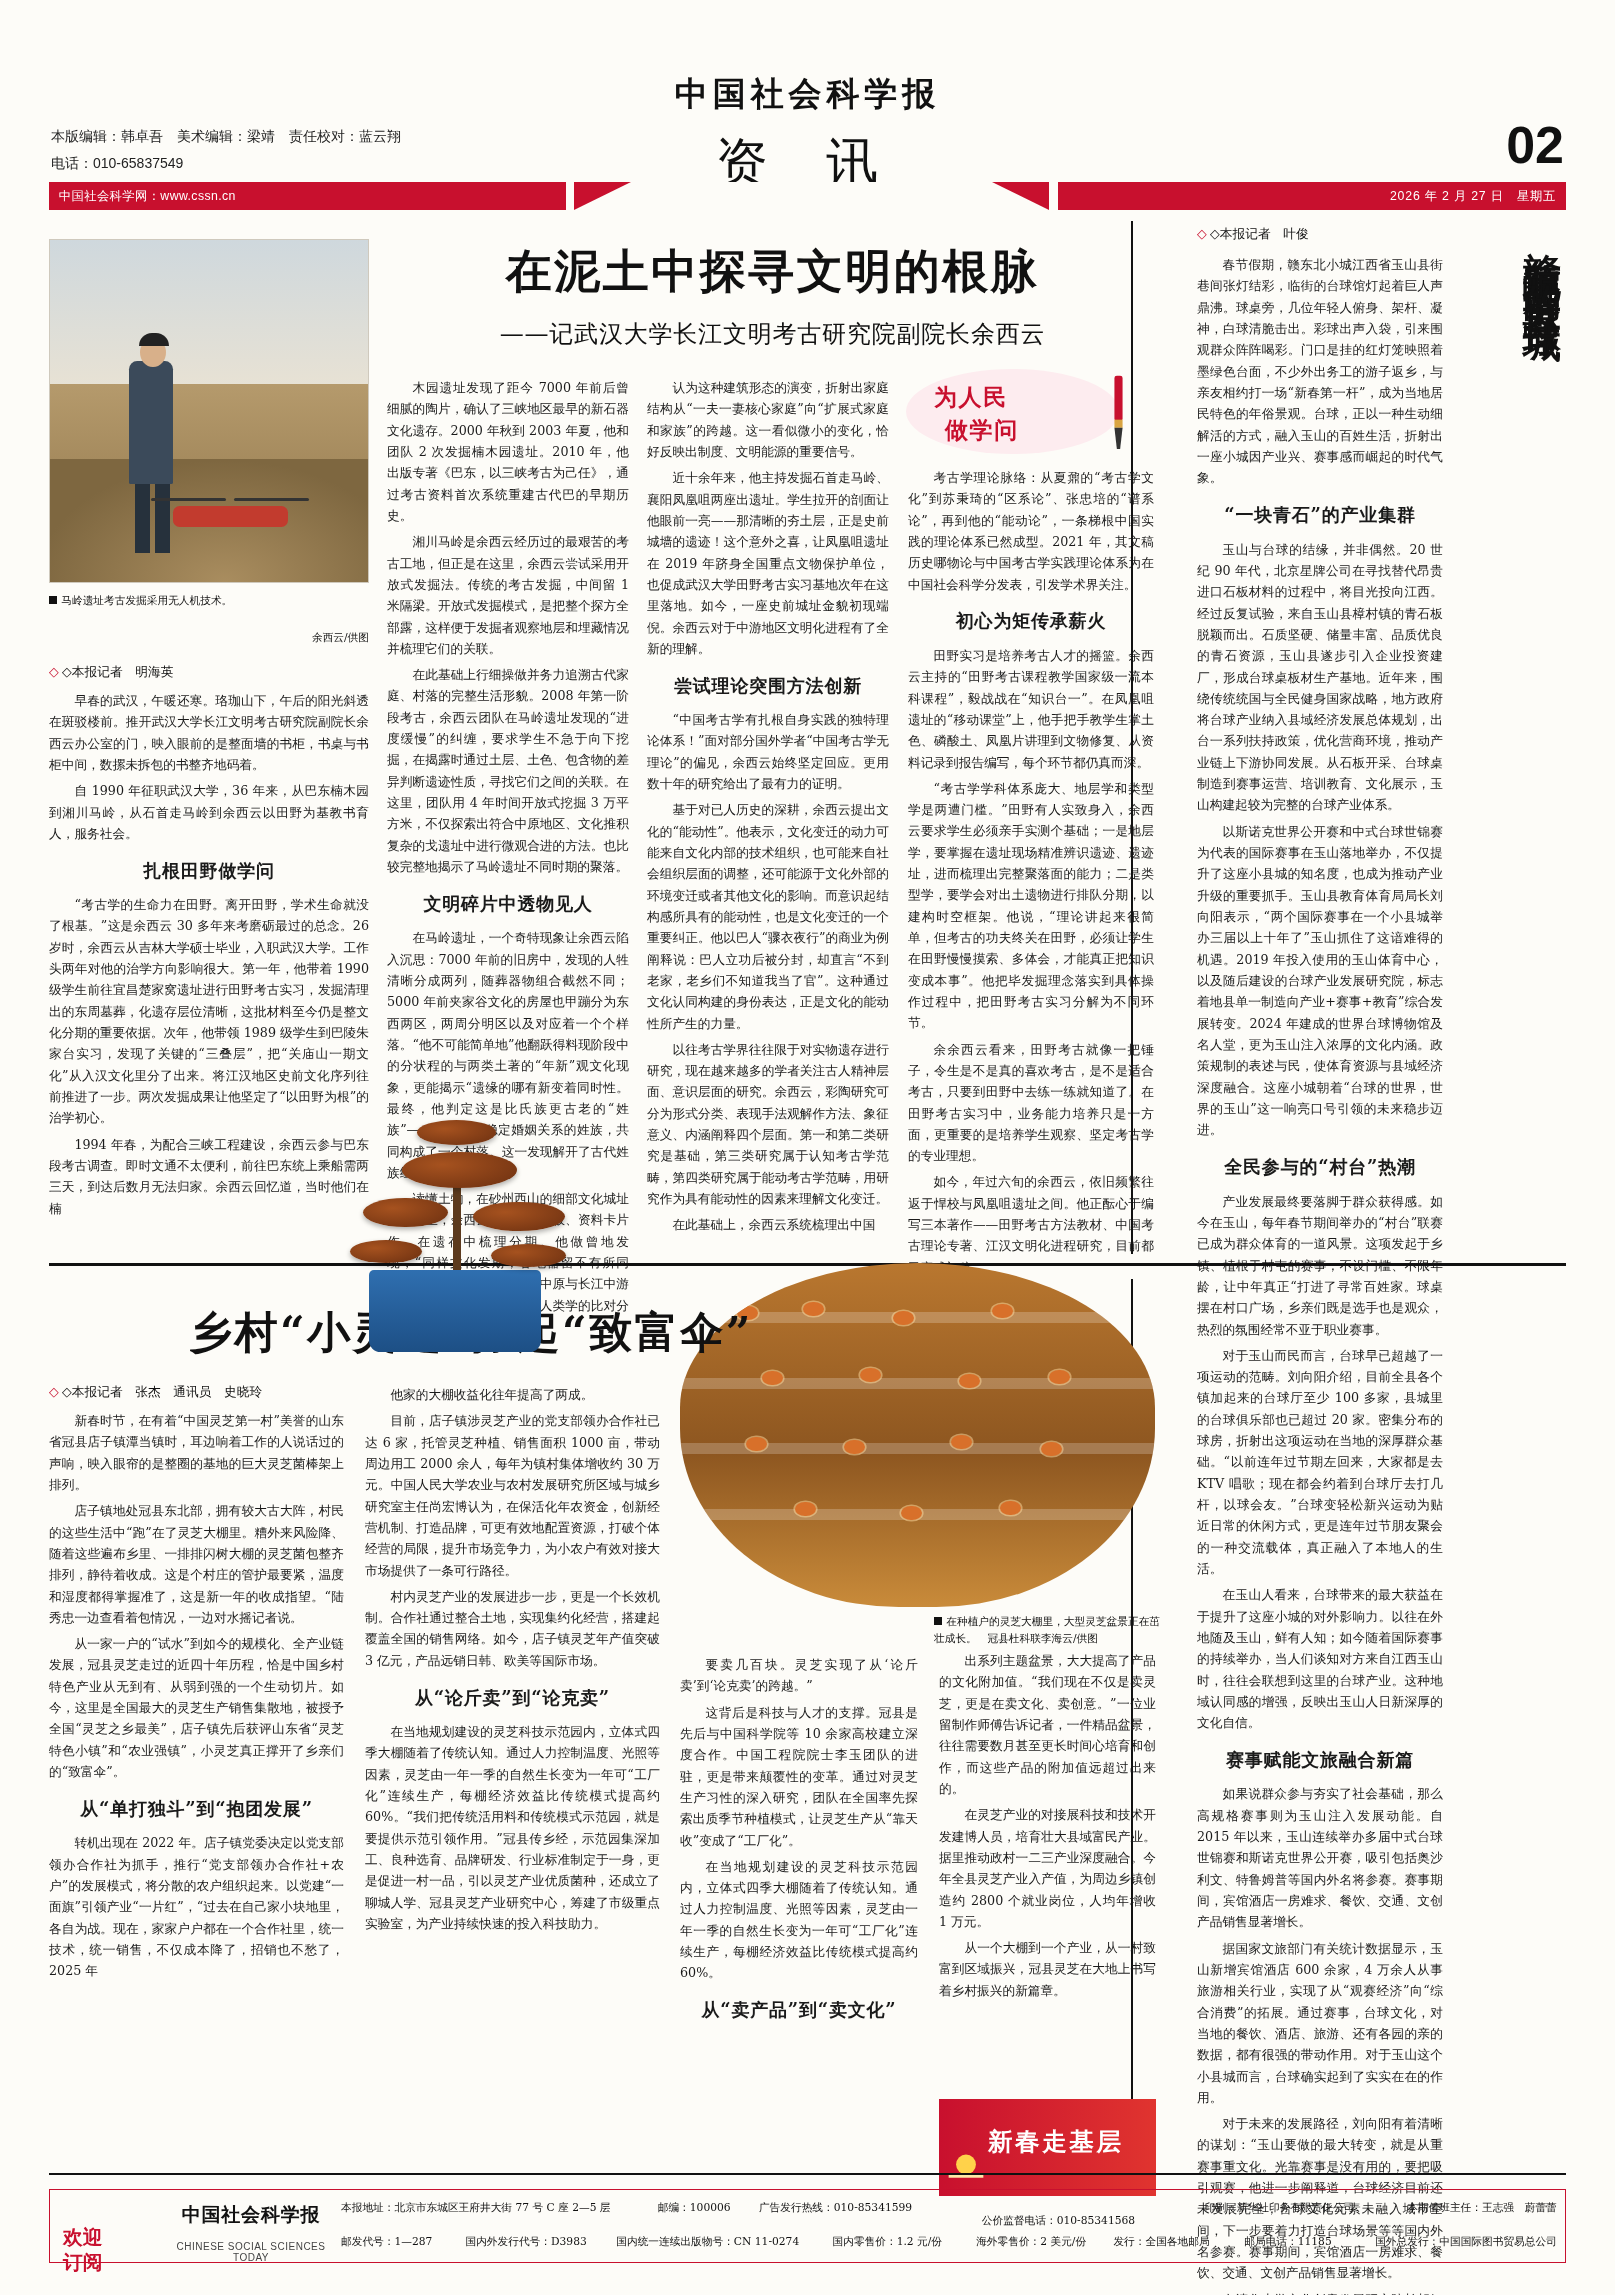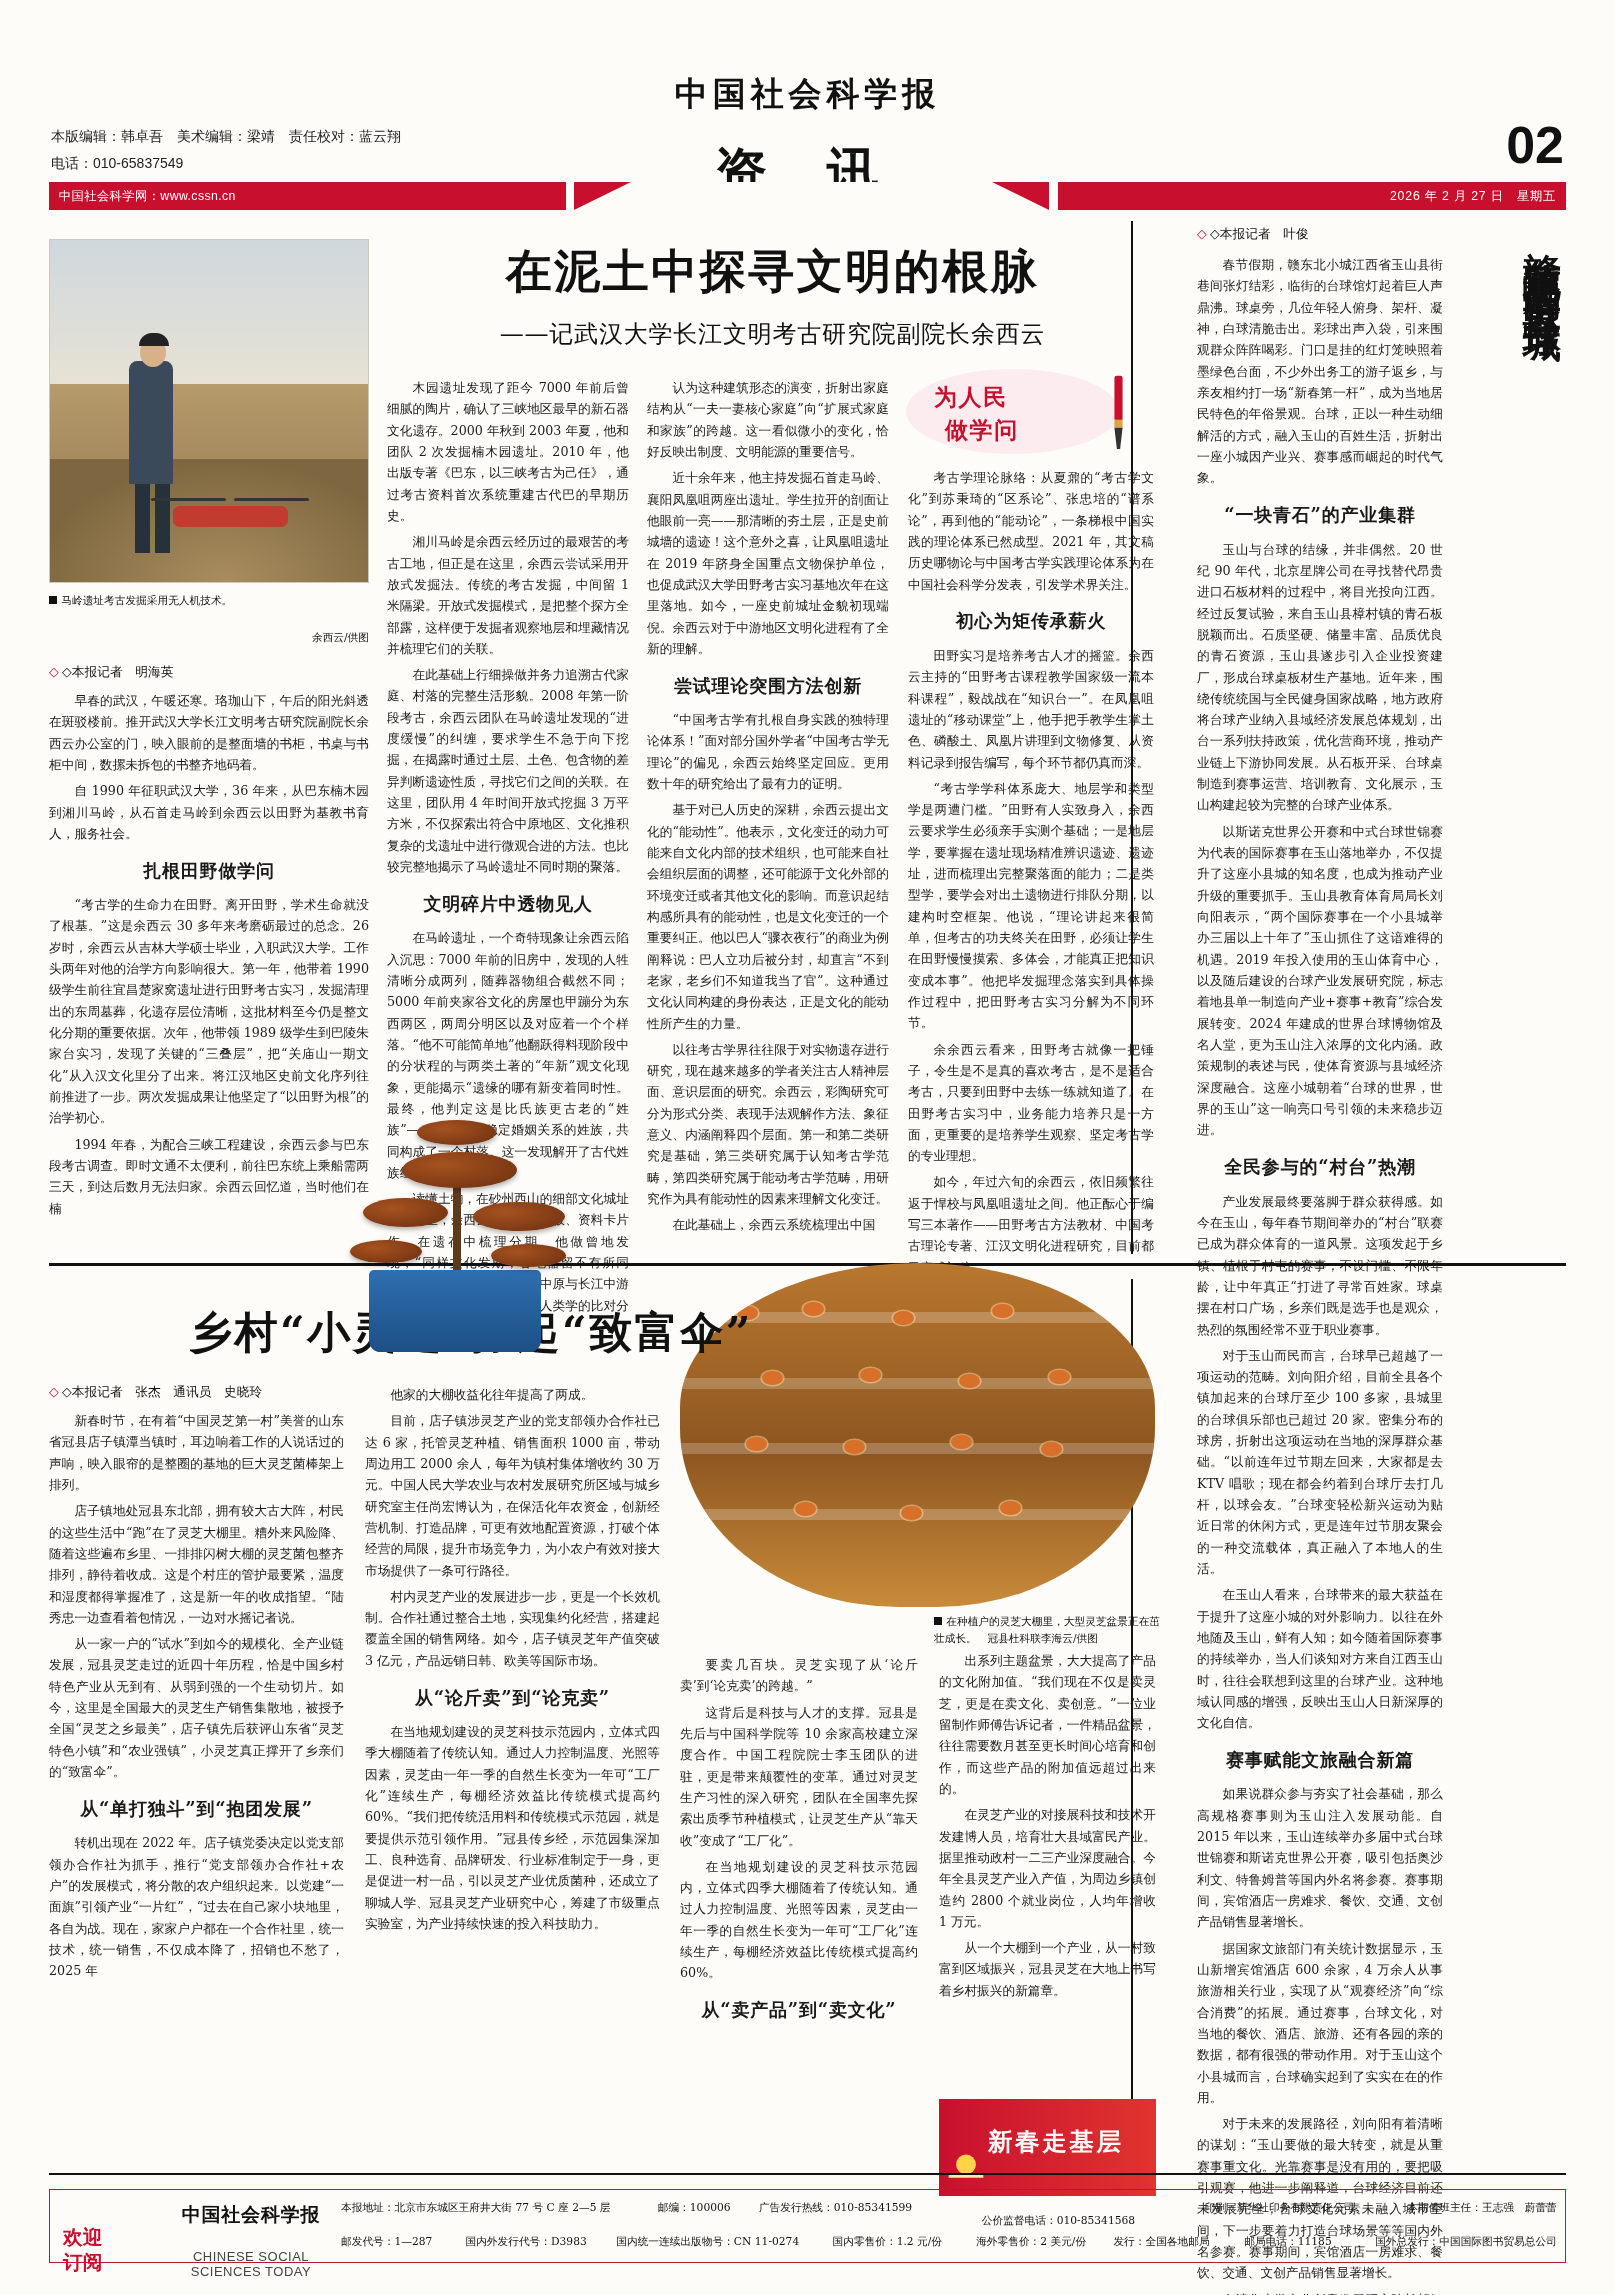--- a/index.html
+++ b/index.html
@@ -12,21 +12,21 @@
     position:relative;
   }
   .page { position:relative; width:1615px; height:2295px; padding:0; }
 
   
   .masthead { position:relative; height:164px; padding:33px 49px 0 49px; }
   .mast-left { position:absolute; left:51px; top:123px; font-size:14px; line-height:1.9; color:#222; }
   .mast-left .ln { white-space:nowrap; }
   .mast-center { position:absolute; left:0; right:0; top:72px; text-align:center; }
   .mast-title { font-family:"DejaVu Serif", serif; font-weight:bold; font-size:33px; letter-spacing:4.9px; color:#111; }
-  .mast-sub { margin-top:21px; font-family:"DejaVu Serif", serif; font-weight:bold; font-size:52px; letter-spacing:21px; color:#111; }
+  .mast-sub { margin-top:11px; font-family:"DejaVu Serif", serif; font-weight:normal; font-size:52px; letter-spacing:21px; color:#111; }
   .page-num { position:absolute; right:51px; top:115px; font-size:52px; font-weight:bold; color:#111; font-family:"Liberation Sans", sans-serif; }
 
   
   .redbar { position:absolute; left:49px; right:49px; top:182px; height:28px; background:#c8102e; }
   .redbar .url { position:absolute; left:9.8px; top:5.7px; color:#fff; font-size:12.3px; letter-spacing:0.4px; }
   .redbar .date { position:absolute; right:9.8px; top:5.7px; color:#fff; font-size:12.3px; letter-spacing:0.8px; }
   .redbar-white { position:absolute; left:566px; top:182px; width:492px; height:28px; background:#fdfcf8; }
 
   
   .wedge { position:absolute; left:574px; top:164px; width:475px; height:46px; }
@@ -96,21 +96,21 @@
   .ganoderma { position:absolute; left:312px; top:1008px; width:295px; height:344px; }
   .redpromo { position:absolute; left:890px; top:820px; width:217px; height:97px; background:linear-gradient(90deg,#c8102e,#e0342f); overflow:hidden; }
   .redpromo .txt { position:absolute; left:49px; top:26px; color:#fff; font-family:Liberation Serif, serif; font-weight:bold; font-size:24.6px; letter-spacing:2.5px; }
   .redpromo .sun { position:absolute; left:8.2px; top:49px; width:38px; height:38px; }
 
   
   .footer { position:absolute; left:49px; top:2189px; width:1517px; height:74px; border:1.6px solid #c8102e; }
   .fl { position:absolute; left:13px; top:4px; width:98px; font-family:"DejaVu Serif", serif; font-weight:bold; font-size:19.7px; line-height:1.25; color:#c8102e;margin-top:32px; }
   .fmid { position:absolute; left:123px; top:11.5px; width:156px; text-align:center; }
   .fmid .cn { font-family:"DejaVu Serif", serif; font-weight:bold; font-size:19px; letter-spacing:0.8px; }
-  .fmid .en { font-size:13px; letter-spacing:0.5px; color:#444; margin-top:21px; }
+  .fmid .en { font-size:10px; letter-spacing:0.5px; color:#444; margin-top:13px; }
   .ftable { position:absolute; left:291px; top:8.2px; right:8.2px; font-size:10.7px; font-family:"DejaVu Serif", serif; }
   .ftable .row { display:flex; line-height:1.9; }
   .ftable .cell { white-space:nowrap; }
   .ftable .c1 { width:385px; }
   .ftable .c2 { width:271px; }
   .ftable .c3 { width:271px;margin-top:13px; }
   .ftable .c4 { width:246px; }
 
   
   .sky { position:absolute; left:0; top:0; width:100%; height:44%;

